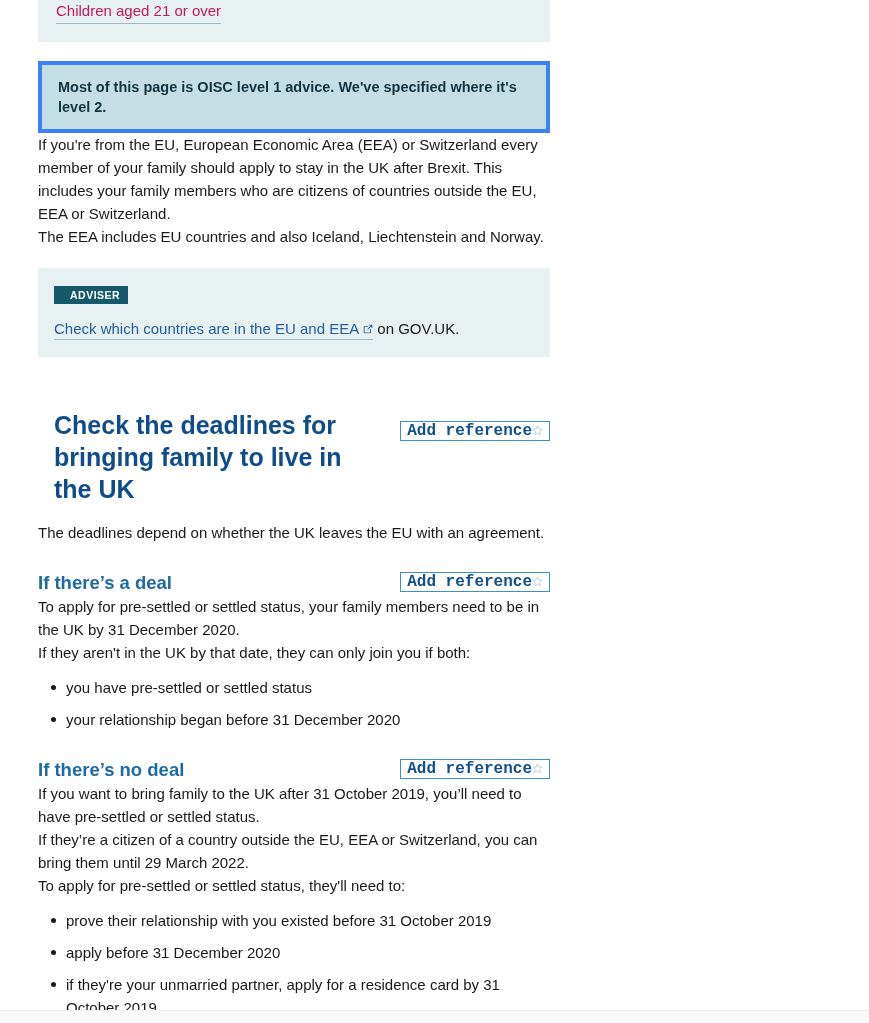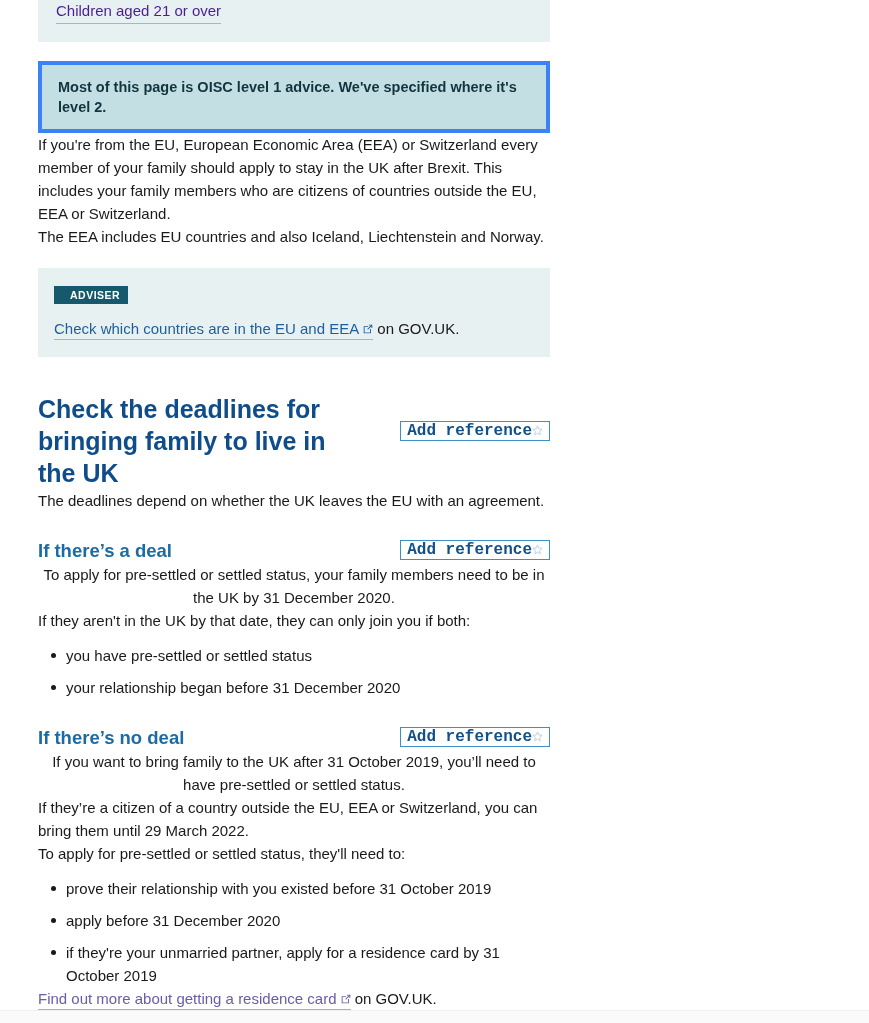--- a/index.html
+++ b/index.html
@@ -34,21 +34,21 @@
 
   
   .related-panel {
     background: #e8f1f2;
     padding: 0 18px 18px 18px;
     margin: 0;
     width: 512px;
   }
   .related-panel .rel-link {
     display: inline-block;
-    color: #4c1d95;
+    color: #be185d;
     text-decoration: none;
     border-bottom: 1px solid #9bb8cf;
     padding-bottom: 2px;
     font-size: 15px;
     line-height: 20px;
   }
 
   
   .oisc-box {
     margin-top: 19px;
@@ -68,21 +68,21 @@
   
   p.body {
     margin: 0;
     font-size: 15px;
     line-height: 23px;
     color: #1a1a1a;
     width: 512px;
   }
   .sp-18 { margin-top: 18px; }
   .sp-20 { margin-top: 20px; }
-  .sp-14 { margin-top: 14px; text-align: center; }
+  .sp-14 { margin-top: 14px; }
 
   
   .adviser-box {
     margin-top: 20px;
     background: #e8f1f2;
     padding: 15px 16px 17px 16px;
     width: 512px;
   }
   .adviser-badge {
     display: inline-block;
@@ -121,21 +121,21 @@
   .ext-icon svg { position: absolute; left: 0; top: 0; }
 
   
   .heading-row {
     display: flex;
     align-items: flex-start;
     justify-content: space-between;
     width: 512px;
   }
   h2.h2 {
-    margin: 0;
+    margin: 16px;
     font-size: 25px;
     line-height: 32px;
     font-weight: bold;
     color: #0f4c8a;
     max-width: 310px;
   }
   h3.h3 {
     margin: 0;
     font-size: 18.5px;
     line-height: 24px;

